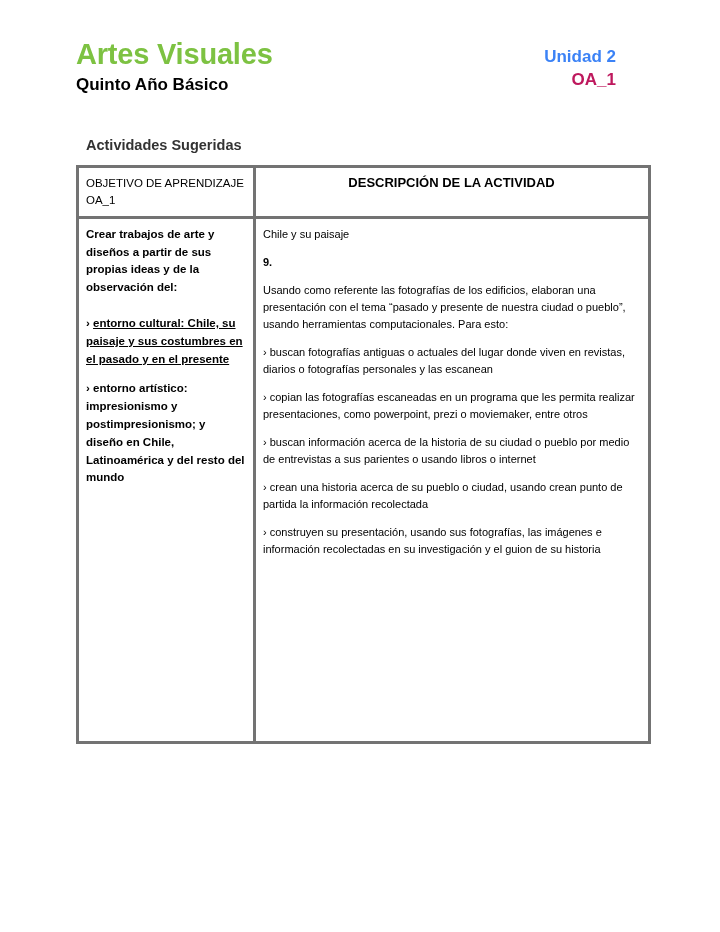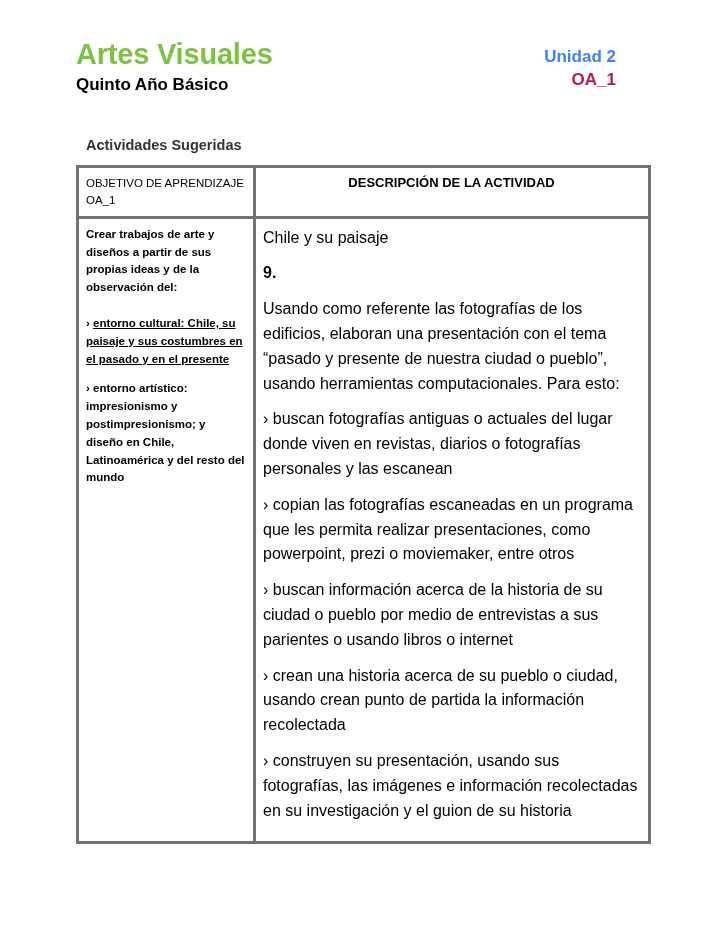--- a/index.html
+++ b/index.html
@@ -102,21 +102,21 @@
     padding-top: 8px;
   }
   .obj-intro { margin: 0 0 18px 0; }
   .obj-bullet {
     margin: 12px 0 10px 0;
   }
   .obj-bullet.underlined span.txt {
     text-decoration: underline;
   }
   .desc-cell {
-    font-size: 16px;
+    font-size: 11px;
     line-height: 1.55;
     padding-top: 8px;
   }
   .desc-cell p {
     margin: 0 0 11px 0;
   }
   .desc-heading { margin: 0 0 11px 0; }
   .desc-num { font-weight: bold; margin: 0 0 11px 0; }
   .bullet-mark { }
 </style>

